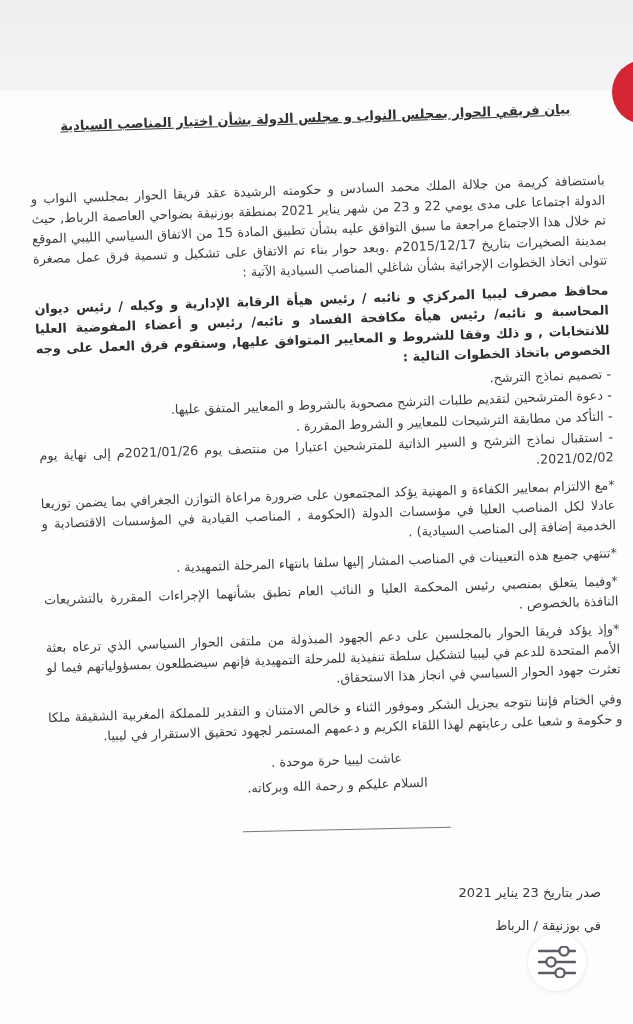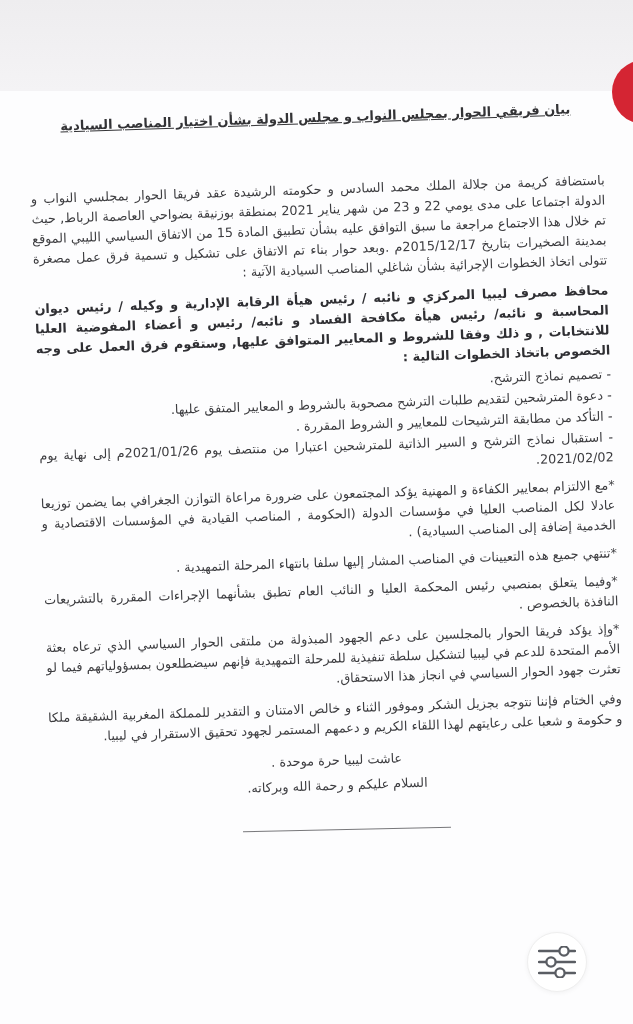--- a/index.html
+++ b/index.html
@@ -107,20 +107,24 @@
     <p class="note note-last">*وإذ يؤكد فريقا الحوار بالمجلسين على دعم الجهود المبذولة من ملتقى الحوار السياسي الذي ترعاه بعثة الأمم المتحدة للدعم في ليبيا لتشكيل سلطة تنفيذية للمرحلة التمهيدية فإنهم سيضطلعون بمسؤولياتهم فيما لو تعثرت جهود الحوار السياسي في انجاز هذا الاستحقاق.</p>
 
     <p class="closing">وفي الختام فإننا نتوجه بجزيل الشكر وموفور الثناء و خالص الامتنان و التقدير للمملكة المغربية الشقيقة ملكا و حكومة و شعبا على رعايتهم لهذا اللقاء الكريم و دعمهم المستمر لجهود تحقيق الاستقرار في ليبيا.</p>
 
     <p class="slogan">عاشت ليبيا حرة موحدة .</p>
     <p class="salam">السلام عليكم و رحمة الله وبركاته.</p>
   </div>
 
   <div class="divider"></div>
 
+  <div class="issued">
+    <div class="issued-line">صدر بتاريخ 23 يناير 2021</div>
+    <div class="issued-line">في بوزنيقة / الرباط</div>
+  </div>
 
   <button class="fab">
     <span class="fab-icon">
       <svg width="38" height="32" viewBox="0 0 38 32" xmlns="http://www.w3.org/2000/svg">
         <g stroke="#5a5d63" stroke-width="2.3" fill="none" stroke-linecap="round">
           <line x1="1" y1="5" x2="37" y2="5"></line>
           <line x1="1" y1="16" x2="37" y2="16"></line>
           <line x1="1" y1="27" x2="37" y2="27"></line>
           <circle cx="26" cy="5" r="4.6" fill="#ffffff"></circle>
           <circle cx="13" cy="16" r="4.6" fill="#ffffff"></circle>

